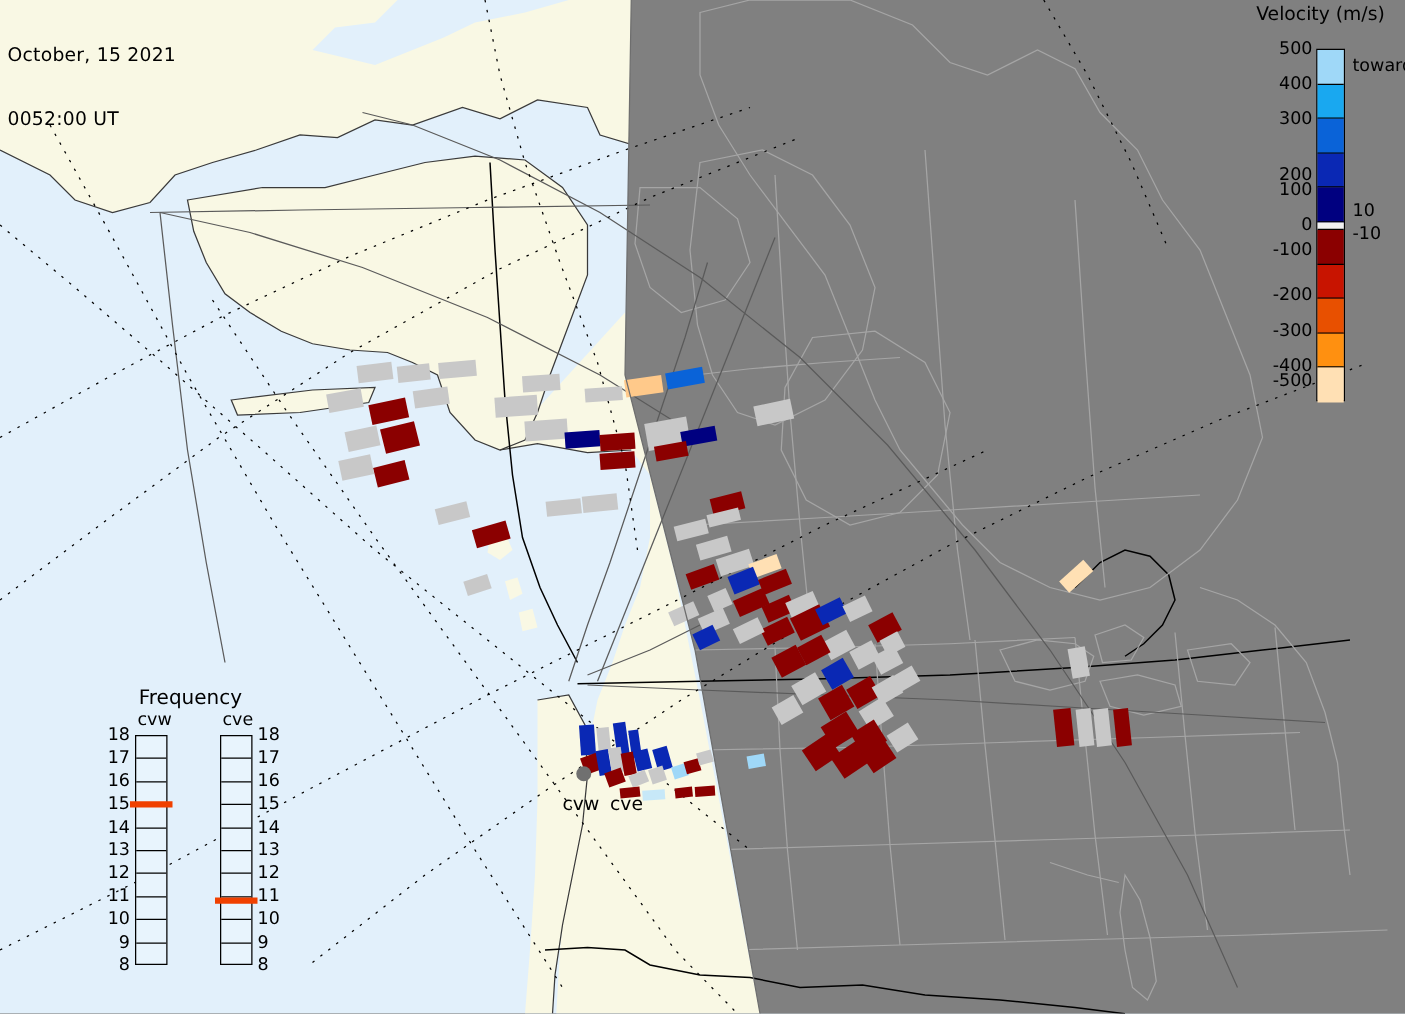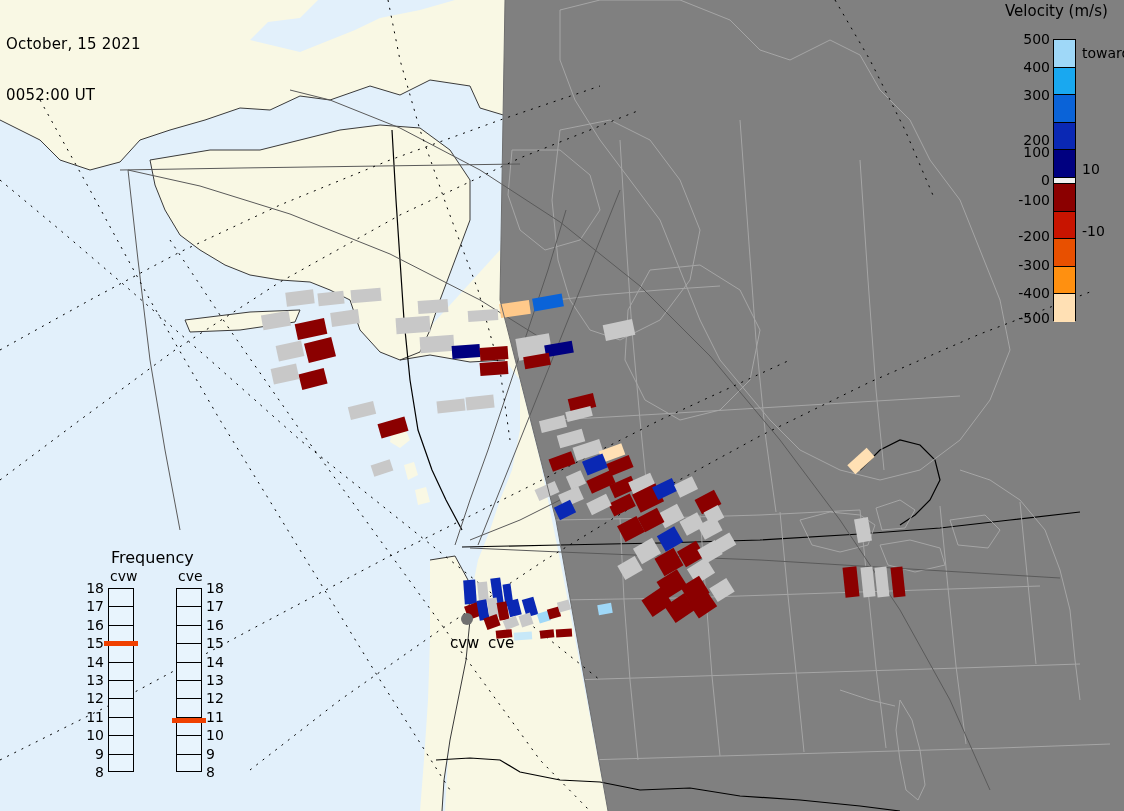--- a/index.html
+++ b/index.html
@@ -296,26 +296,26 @@
       <span style="top: 2px; text-align: center;">500</span>
       <span style="top: 30.2px;">400</span>
       <span style="top: 58.4px;">300</span>
       <span style="top: 74px; margin-top: 29px;">200</span>
       <span style="top: 114.8px;">100</span>
       <span style="top: 143px;">0</span>
       <span style="top: 163px;">-100</span>
       <span style="top: 199.4px;">-200</span>
       <span style="top: 227.6px;">-300</span>
       <span style="top: 255.8px; text-align: right;">-400</span>
-      <span style="top: 281px;">-500</span>
+      <span style="top: 268px;">-500</span>
     </div>
   <div class="cbSide" style="left:1082px;top:45px;">toward</div>
   <div class="cbSide" style="left:1142px;top:303px;">away</div>
   <div class="cbSide" style="left:1082px;top:161px;">10</div>
-  <div class="cbSide" style="left:1082px;top:179px;margin-top:44px;">-10</div>
+  <div class="cbSide" style="left:1082px;top:179px;">-10</div>
 
   <div id="freqBox">
     <div id="freqTitle">Frequency</div>
     <div class="fqcolTitle" style="left:24px;">cvw</div>
     <div class="fqcolTitle" style="left:92px;">cve</div>
 
     <div class="fqbar" id="bar0" style="left:22px;">
         <i></i>
         <i></i>
         <i></i>

